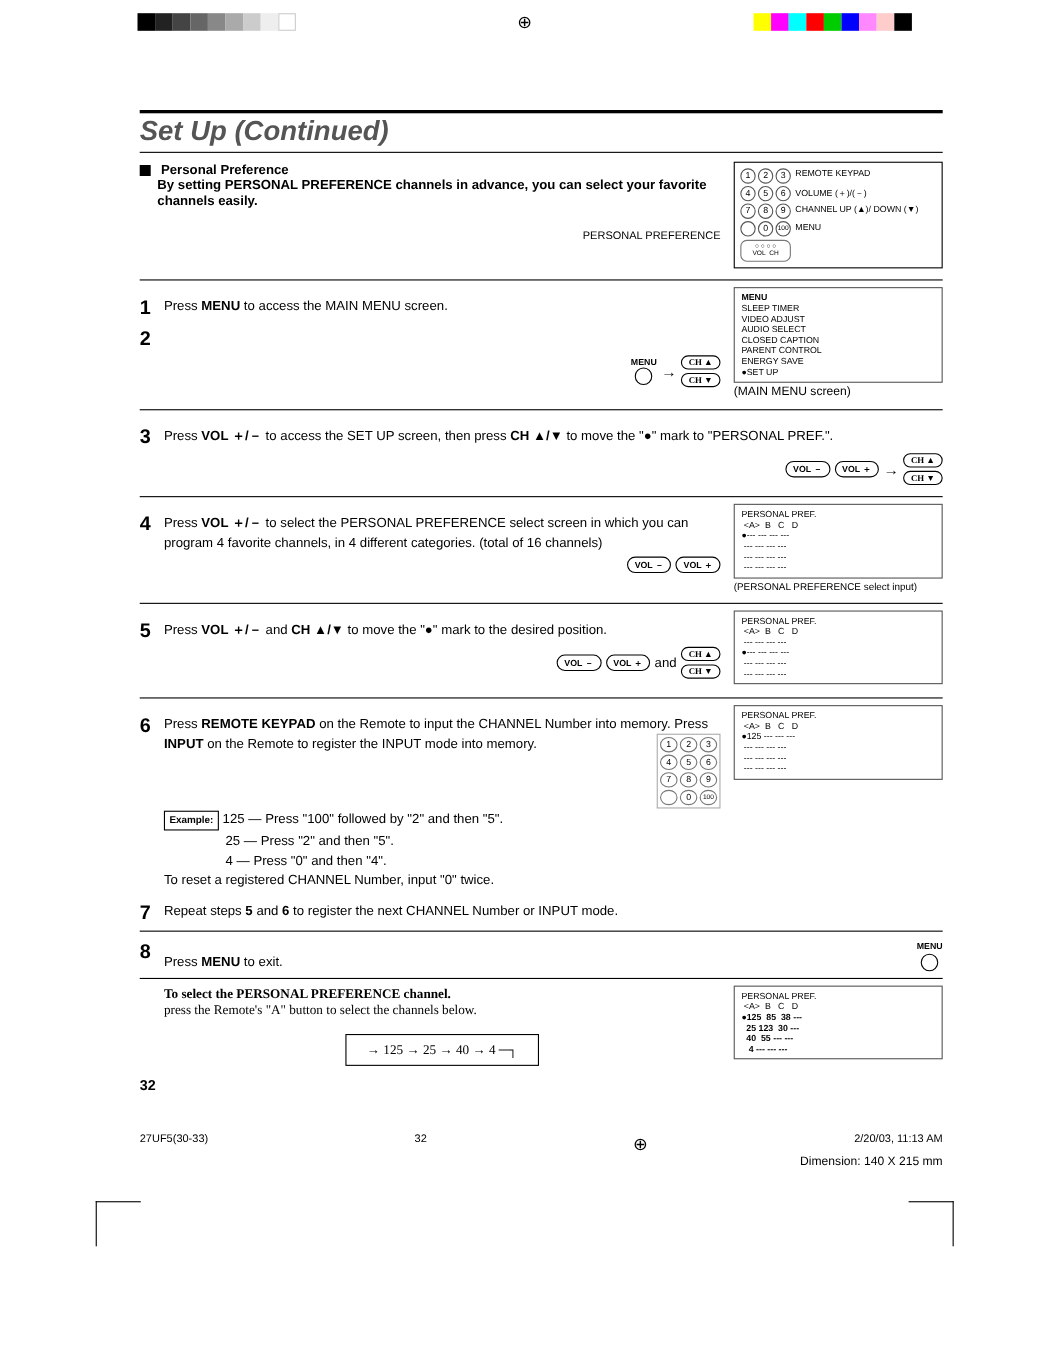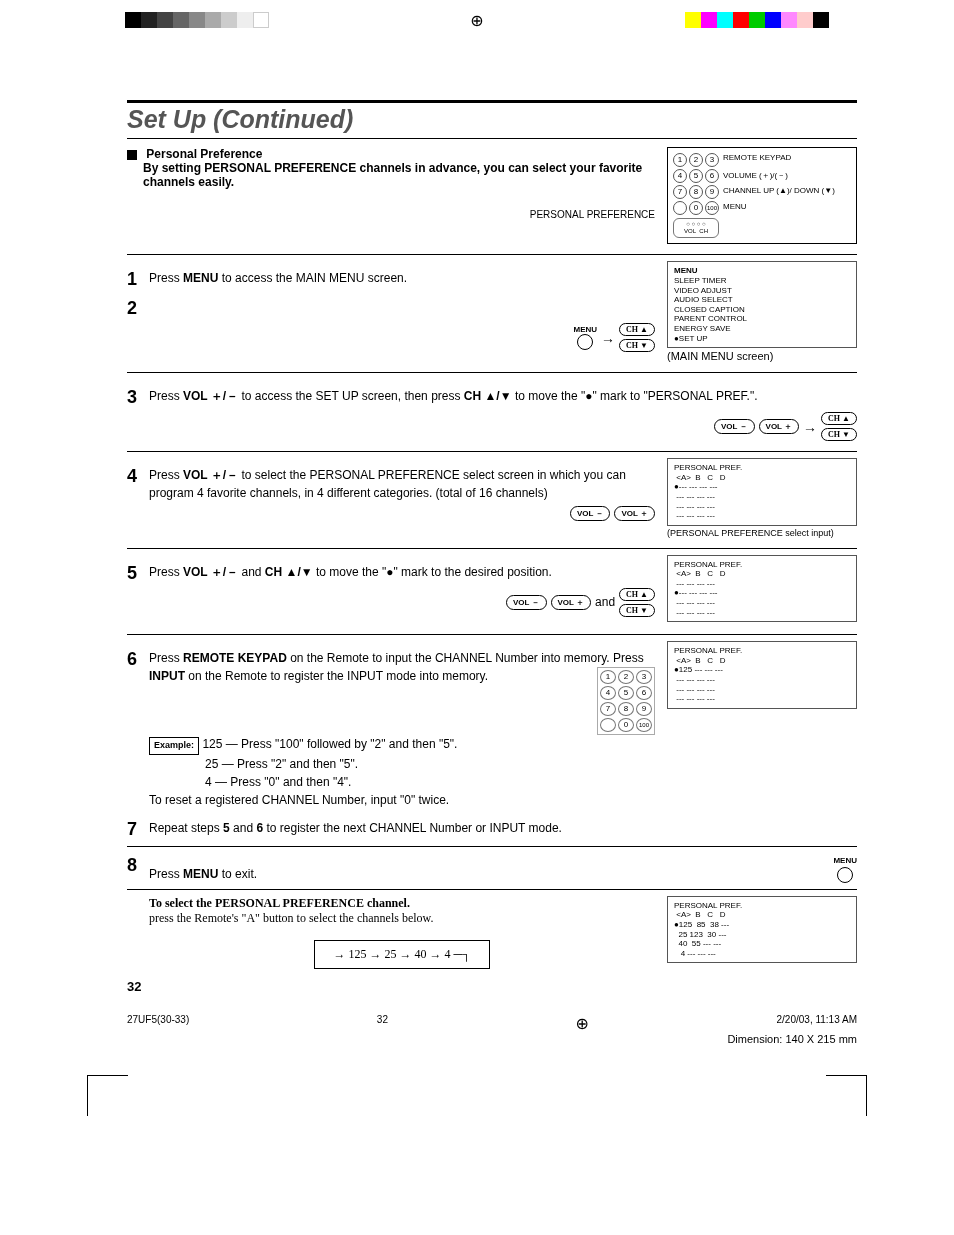--- a/index.html
+++ b/index.html
@@ -56,21 +56,21 @@
   .btn-round{display:inline-block;border:1px solid #000;border-radius:50%;width:14px;height:14px;vertical-align:middle;}
   .lbl-small{font-size:8px;font-weight:bold;}
   .arrow{font-size:14px;vertical-align:middle;}
   .btn-group-inline{display:inline-flex;align-items:center;gap:4px;vertical-align:middle;}
   .btn-stack{display:inline-flex;flex-direction:column;gap:3px;vertical-align:middle;font-family:Liberation Serif, serif;}
   .controls-line{text-align:right;margin-top:4px;}
   .hr{border-top:1px solid #000;margin:6px 0;}
   .example-box{display:inline-block;border:1px solid #000000;padding:1px 4px;font-size:9px;font-weight:bold;}
   .keypad-grid{display:inline-grid;grid-template-columns:repeat(3,16px);gap:2px;border:1px solid #aaa;padding:2px;vertical-align:middle;font-size:8px;}
   .keypad-grid span{border:1px solid #777;border-radius:50%;text-align:center;line-height:12px;height:12px;}
-  .footer-row{display:flex;justify-content:space-between;font-size:10px;margin-top:20px;}
+  .footer-row{display:flex;justify-content:space-between;font-size:10px;margin-top:36px;}
   .page-num{font-weight:bold;font-size:13px;}
   .corner-bottom{display:flex;justify-content:space-between;margin-top:30px;}
   .corner-bl{border-left:1px solid #000;border-top:1px solid #000;width:40px;height:40px;}
   .corner-br{border-right:1px solid #000;border-top:1px solid #000;width:40px;height:40px;}
   .cycle-box{border:1px solid #000;padding:6px 18px;display:inline-block;font-size:12px;}
   .remote-box{border:1px solid #000;padding:5px;display:flex;gap:4px;font-size:8px;line-height:1.2;}
   .remote-box .kp{display:grid;grid-template-columns:repeat(3,14px);gap:2px;}
   .remote-box .kp span{border:1px solid #555;border-radius:50%;text-align:center;height:12px;line-height:12px;}
 </style>
 </head>
@@ -343,21 +343,21 @@
           <div>press the Remote's "A" button to select the channels below.</div>
           <div style="text-align:center;margin-top:14px;">
             <span class="cycle-box">→ 125 → 25 → 40 → 4 ─┐</span>
           </div>
         </div>
       </div>
       <div class="col-right">
         <div class="screen-box">
           <div>PERSONAL PREF.</div>
           <div style="white-space:pre;"> &lt;A&gt;  B   C   D</div>
-          <div style="white-space:pre;">●125  85  38 ---
+          <div style="white-space:pre;font-weight:bold;">●125  85  38 ---
   25 123  30 ---
   40  55 --- ---
    4 --- --- ---</div>
         </div>
       </div>
     </div>
 
     <div class="page-num">32</div>
 
     <div class="footer-row">

